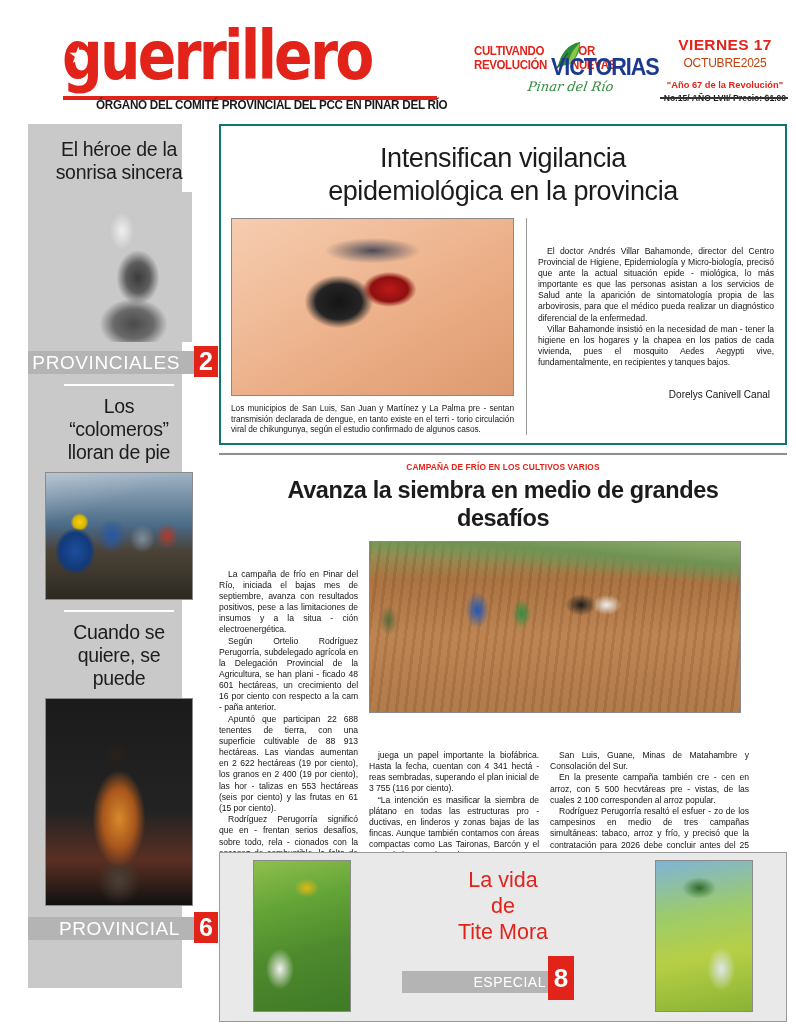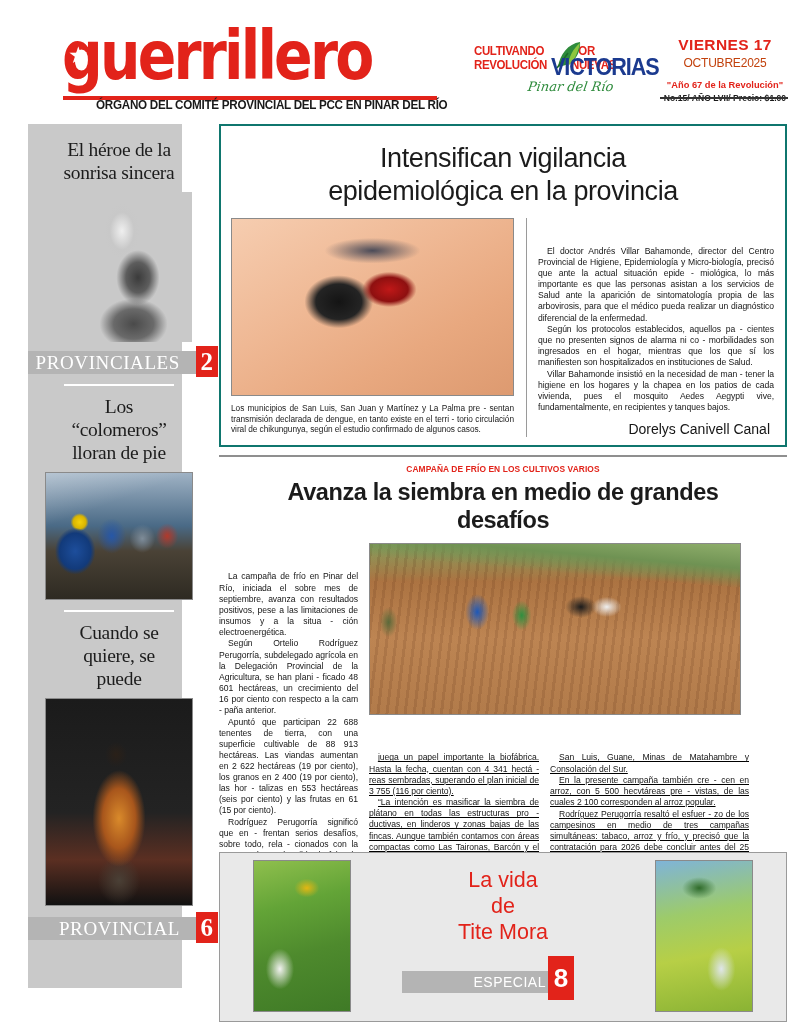--- a/index.html
+++ b/index.html
@@ -55,21 +55,21 @@
   .date-l1 { font-size: 15.5px; font-weight: bold; color: #e2231a; letter-spacing: 0.4px; }
   .date-l2 { font-size: 12px; color: #c2410c; margin-top: 2px; letter-spacing: -0.2px;}
   .date-l3 { font-size: 9.3px; font-weight: bold; color: #e2231a; margin-top: 10px; }
   .date-l4 { font-size: 8.6px; font-weight: bold; color: #1a1a1a; margin-top: 3px; }
   .head-rule { position: absolute; left: 660px; top: 97px; width: 128px; height: 2px; background:#333; }
 
   
   .body-area { position: absolute; left: 0; top: 118px; width: 796px; height: 906px; }
 
   .sidebar { position: absolute; left: 28px; top: 6px; width: 154px; height: 864px;
-             background: #c9c9c9; font-family: Liberation Serif, serif; }
+             background: #c9c9c9; }
   .teaser { position: relative; width: 182px; }
   .teaser-div { width: 110px; height: 2px; background: #fff; margin: 10px auto 0 auto; }
   .teaser-title { text-align: center; font-size: 19.5px; line-height: 23px; color: #1c1c1c;
                   padding: 9px 8px 0 8px; letter-spacing: -0.3px; }
   .teaser-photo { margin: 8px auto 0 auto; display: block; }
   .secbar { position: relative; height: 23px; background: #b4b4b4; display: flex;
             align-items: center; justify-content: flex-end; }
   .secbar-label { color: #fff; font-size: 19px; letter-spacing: 0.6px; padding-right: 30px;
                   position: relative; z-index: 1; }
   .secnum { position: absolute; right: -8px; top: -5px; background: #e2231a; color: #fff;
@@ -123,21 +123,21 @@
       radial-gradient(ellipse 34px 22px at 56% 40%, #c01818 0%, #8e1010 55%, rgba(0,0,0,0) 80%),
       radial-gradient(ellipse 44px 34px at 38% 47%, #141414 0%, #242424 52%, rgba(0,0,0,0) 78%),
       radial-gradient(ellipse 60px 16px at 50% 18%, #4b4b58 0%, rgba(0,0,0,0) 80%),
       linear-gradient(150deg, #f6cdb0 0%, #efb894 40%, #e8a87f 70%, #dd9a70 100%);
   }
   .caption { font-size: 8.3px; line-height: 10.6px; color: #1a1a1a; text-align: justify;
              margin-top: 7px; letter-spacing: -0.05px; }
   .bodytext { font-size: 8.6px; line-height: 11.1px; color: #151515; text-align: justify;
               letter-spacing: -0.05px; margin-top: 28px; }
   .bodytext p { text-indent: 9px; margin-bottom: 0.5px; }
-  .byline { text-align: right; font-size: 14px; color: #151515; margin-top: 8px; padding-right:4px;}
+  .byline { text-align: right; font-size: 10px; color: #151515; margin-top: 20px; padding-right:4px;}
 
   .kicker { text-align: center; color: #e2231a; font-size: 8.4px; font-weight: bold;
             letter-spacing: 0.1px; padding: 7px 0 4px 0; }
   .hl-2 { text-align: center; font-size: 23.5px; line-height: 28px; color: #1b1b1b;
           letter-spacing: -0.4px; padding-bottom: 9px; }
 
   .three-col { display: flex; gap: 11px; align-items: flex-start; }
   .col-narrow { width: 139px; }
 
   .photo-field { width: 372px; height: 172px;
@@ -246,47 +246,46 @@
       <div class="article-box">
         <h1 class="hl-main">Intensifican vigilancia<br>epidemiológica en la provincia</h1>
         <div class="two-col">
           <div style="width:283px;">
             <div class="ph ph-border photo-mosq"></div>
             <div class="caption">Los municipios de San Luis, San Juan y Martínez y La Palma pre - sentan transmisión declarada de dengue, en tanto existe en el terri - torio circulación viral de chikungunya, según el estudio confirmado de algunos casos.</div>
           </div>
           <div style="width:248px; border-left:1px solid #9a9a9a; padding-left:11px;">
             <div class="bodytext">
               <p>El doctor Andrés Villar Bahamonde, director del Centro Provincial de Higiene, Epidemiología y Micro-biología, precisó que ante la actual situación epide - miológica, lo más importante es que las personas asistan a los servicios de Salud ante la aparición de sintomatología propia de las arbovirosis, para que el médico pueda realizar un diagnóstico diferencial de la enfermedad.</p>
-              <p>Según los protocolos establecidos, aquellos pa - cientes que no presenten signos de alarma ni co - morbilidades son ingresados en el hogar, mientras que los que sí los manifiesten son hospitalizados en instituciones de Salud.</p>
               <p>Villar Bahamonde insistió en la necesidad de man - tener la higiene en los hogares y la chapea en los patios de cada vivienda, pues el mosquito Aedes Aegypti vive, fundamentalmente, en recipientes y tanques bajos.</p>
             </div>
             <div class="byline">Dorelys Canivell Canal</div>
           </div>
         </div>
       </div>
 
       <div style="margin-top:6px;">
         <div class="sep-line"></div>
         <div class="kicker">CAMPAÑA DE FRÍO EN LOS CULTIVOS VARIOS</div>
         <h2 class="hl-2">Avanza la siembra en medio de grandes<br>desafíos</h2>
 
         <div class="three-col">
           <div class="col-narrow">
             <div class="bodytext">
-              <p>La campaña de frío en Pinar del Río, iniciada el sobre mes de septiembre, avanza con resultados positivos, pese a las limitaciones de insumos y a la situa - ción electroenergética.</p>
+              <p>La campaña de frío en Pinar del Río, iniciada el bajas mes de septiembre, avanza con resultados positivos, pese a las limitaciones de insumos y a la situa - ción electroenergética.</p>
               <p>Según Ortelio Rodríguez Perugorría, subdelegado agrícola en la Delegación Provincial de la Agricultura, se han plani - ficado 48 601 hectáreas, un crecimiento del 16 por ciento con respecto a la cam - paña anterior.</p>
               <p>Apuntó que participan 22 688 tenentes de tierra, con una superficie cultivable de 88 913 hectáreas. Las viandas aumentan en 2 622 hectáreas (19 por ciento), los granos en 2 400 (19 por ciento), las hor - talizas en 553 hectáreas (seis por ciento) y las frutas en 61 (15 por ciento).</p>
               <p>Rodríguez Perugorría significó que en - frentan serios desafíos, sobre todo, rela - cionados con la escasez de combustible, la falta de corriente para sistemas de riego, y en los últimos días la pérdida de semilleros a causa de las lluvias.</p>
               <p>Sin embargo, dijo, prevén adelantar la campaña, y hasta la fecha cuentan con más de 31 000 canteros de tomate, pi - miento y col principalmente, aunque esta última presenta dificultades con la semi - lla.</p>
               <p>Explicó el subdelegado que trabajan por recuperar el plátano popular, y en ello</p>
             </div>
           </div>
           <div style="width:380px;">
             <div class="ph ph-border photo-field"></div>
-            <div style="display:flex; gap:11px; margin-top:9px;text-decoration:underline;">
+            <div style="display:flex; gap:11px; margin-top:9px;">
               <div style="width:170px;">
                 <div class="bodytext">
                   <p>juega un papel importante la biofábrica. Hasta la fecha, cuentan con 4 341 hectá - reas sembradas, superando el plan inicial de 3 755 (116 por ciento).</p>
                   <p>“La intención es masificar la siembra de plátano en todas las estructuras pro - ductivas, en linderos y zonas bajas de las fincas. Aunque también contamos con áreas compactas como Las Taironas, Barcón y el resto de los grandes polos”.</p>
                   <p>Añadió que trabajan en 120 hectáreas de plátano extradenso, con 60 ya sem - bradas en municipios como Pinar del Río,</p>
                 </div>
               </div>
               <div style="width:199px;">
                 <div class="bodytext">
                   <p>San Luis, Guane, Minas de Matahambre y Consolación del Sur.</p>

